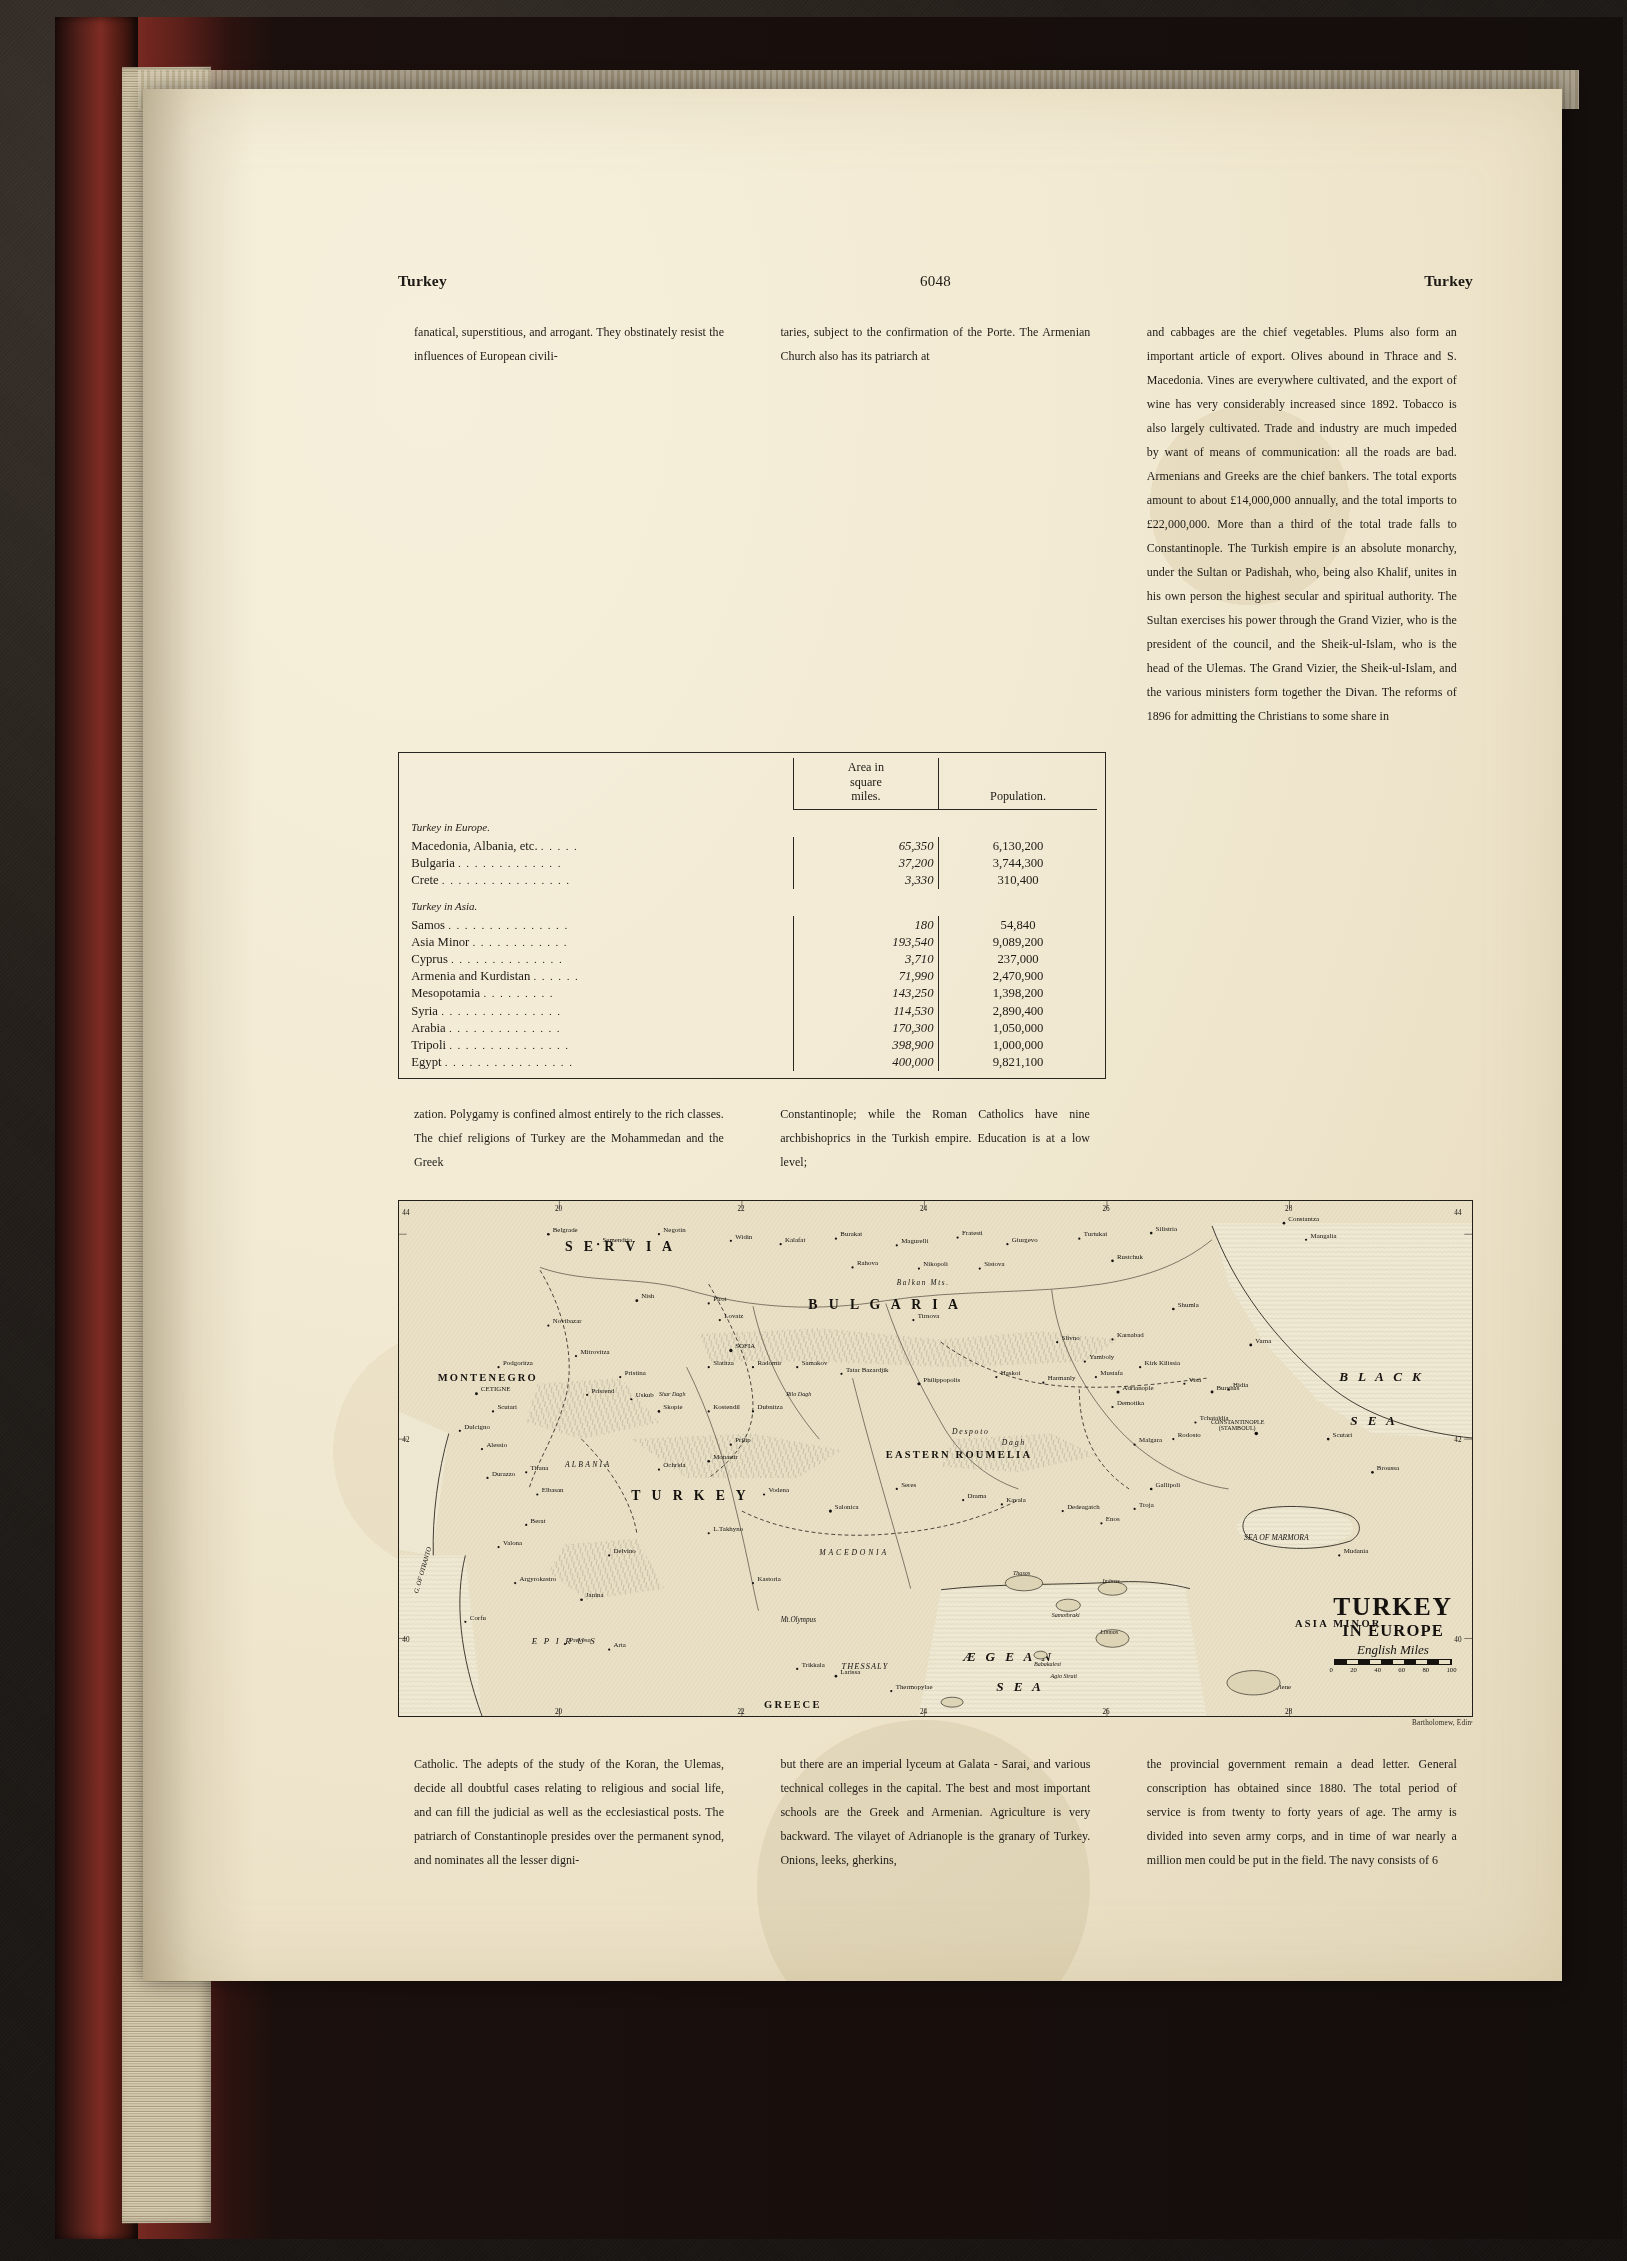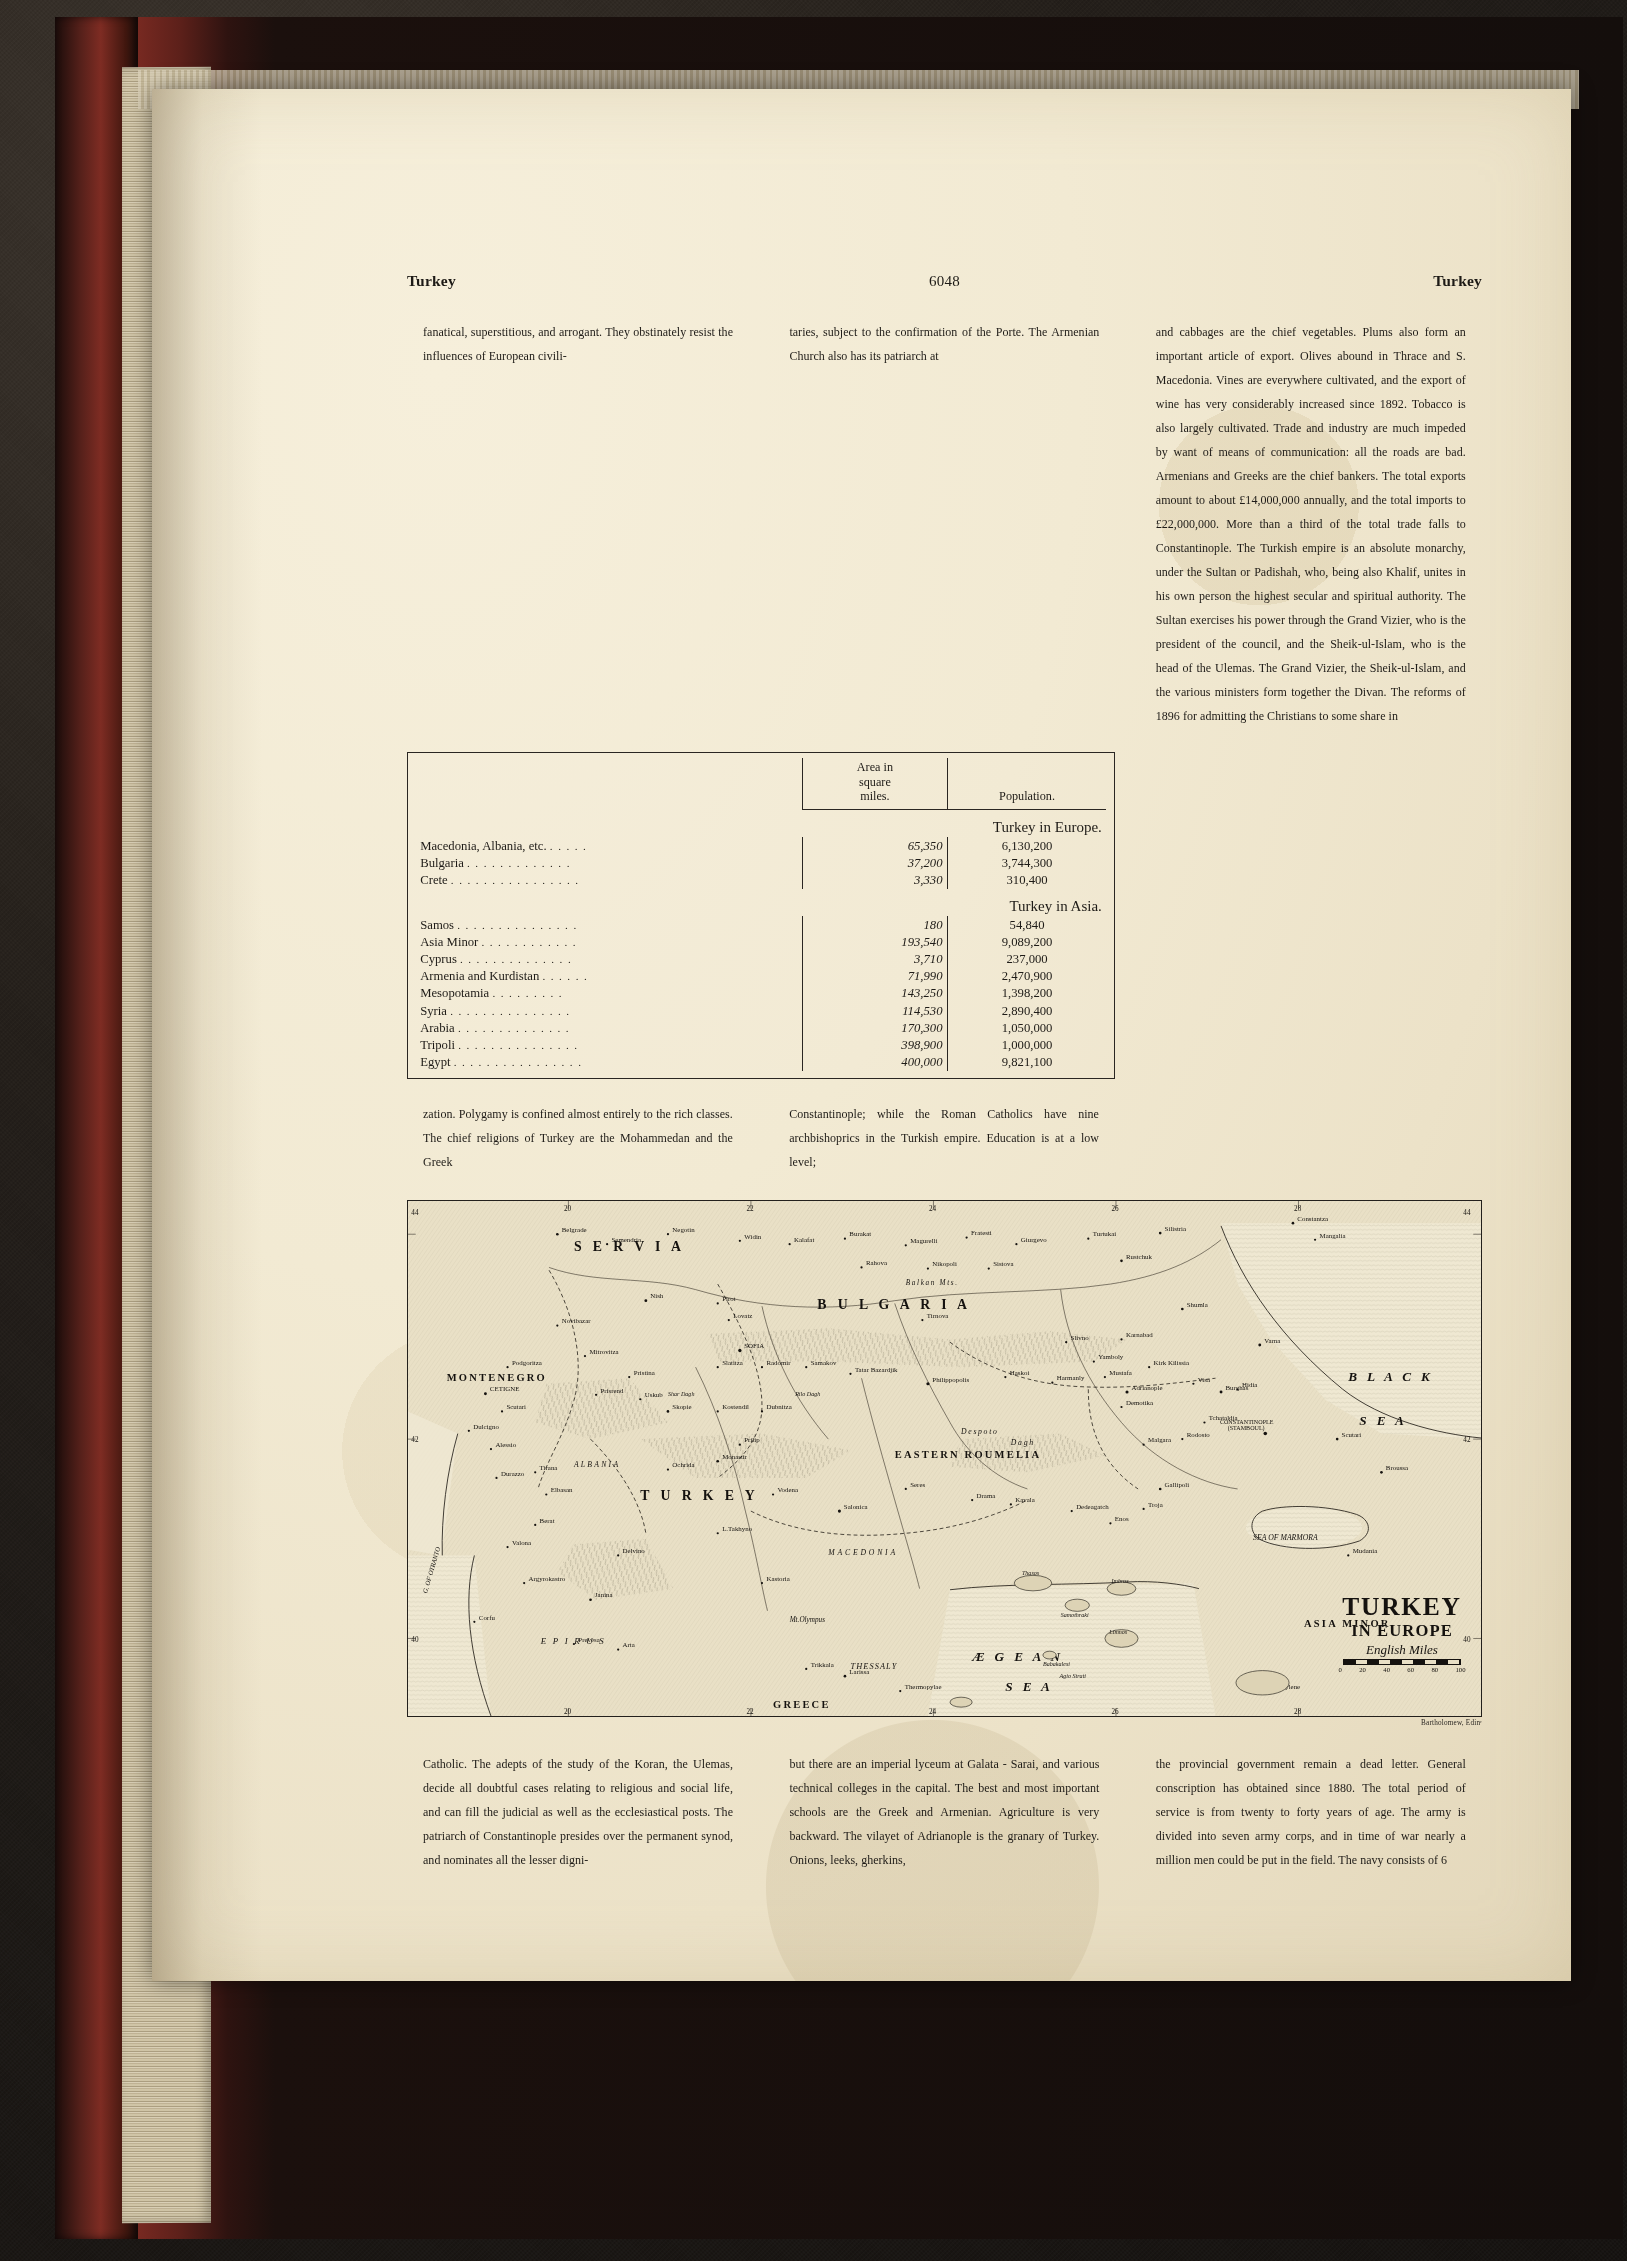--- a/index.html
+++ b/index.html
@@ -75,21 +75,21 @@
     top: 53px;
     width: 1441px;
     height: 39px;
     background: repeating-linear-gradient(90deg,#ddd3bb 0 3.3px,#c3b697 3.3px 6.1px);
     opacity: .75;
   }
 
   
   .page {
     position: absolute;
-    left: 97px;
+    left: 88px;
     top: 72px;
     width: 1419px;
     height: 1892px;
     background:
       radial-gradient(ellipse at 20% 15%, #f6efdb 0%, #f2ead3 40%, #ece2c8 70%, #e3d7ba 100%);
     box-shadow: 0 0 22px rgba(0,0,0,.45), inset 0 0 78px rgba(180,160,115,.28);
   }
   .page::before {
     
     content: "";
@@ -192,24 +192,25 @@
   }
   td.num {
     text-align: right;
     padding-right: 14.4px;
     font-style: italic;
   }
   td.pop {
     text-align: center;
   }
   tr.sub td {
-    text-align: right;
+    text-align: left;
+    font-style: italic;
     padding-top: 9px;
     padding-bottom: 2.2px;
-    font-size: 15px;
+    font-size: 11px;
   }
   table.stats col.c1 { width: 56%; }
   table.stats col.c2 { width: 21%; }
   table.stats col.c3 { width: 23%; }
   table.stats td.num, table.stats td.pop, table.stats th.c-area, table.stats th.c-pop {
     border-left: 0.8px solid #2a2622;
   }
   tr.total td {
     padding-top: 7.8px;
     border-top: 0.8px solid #2a2622;

